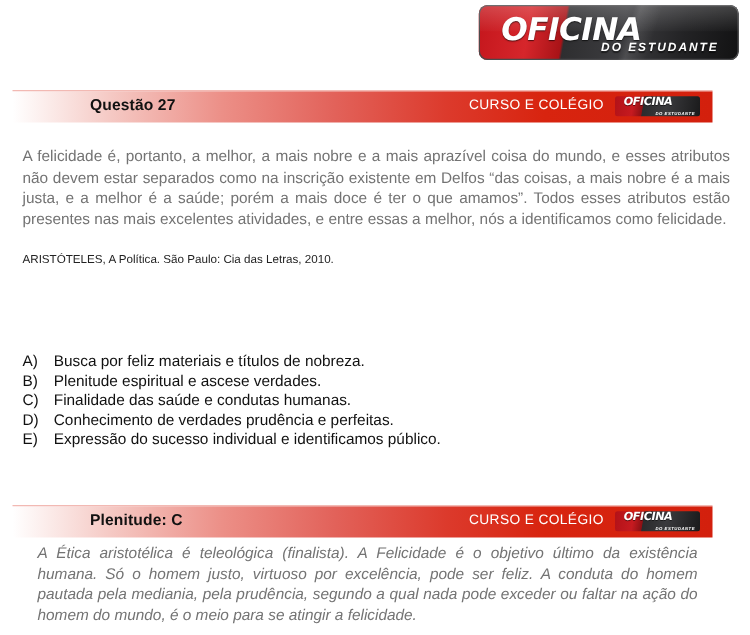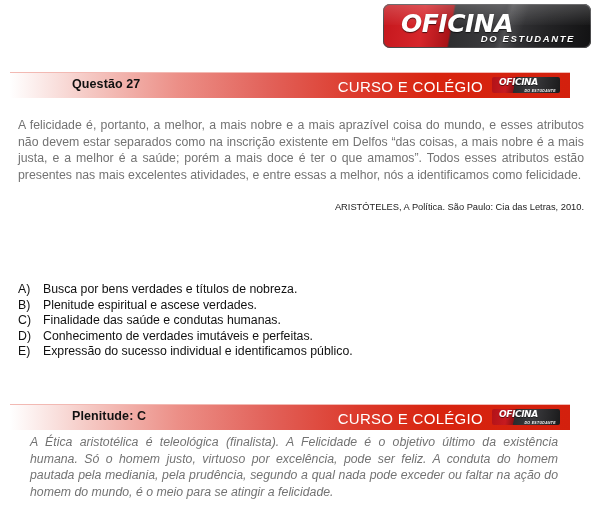--- a/index.html
+++ b/index.html
@@ -113,21 +113,21 @@
     top: 4px;
     font-size: 12.5px;
     font-weight: bold;
     color: #111111;
     letter-spacing: 0.1px;
   }
   .bar-right {
     position: absolute;
     right: 87px;
     top: 5px;
-    font-size: 15px;
+    font-size: 11px;
     color: #ffffff;
     letter-spacing: 0.3px;
   }
   .logo-small {
     position: absolute;
     right: 10px;
     top: 4px;
     width: 68px;
     height: 16px;
     border-radius: 2px;
@@ -175,21 +175,20 @@
   #passage {
     left: 18px;
     top: 117px;
     width: 566px;
   }
   #attribution {
     position: absolute;
     left: 18px;
     top: 201px;
     width: 566px;
-    text-align: right;
     font-size: 9.3px;
     color: #222222;
     line-height: 13px;
   }
   #prompt {
     left: 18px;
     top: 228px;
     width: 566px;
   }
 
@@ -247,33 +246,33 @@
   </div>
 
   <div class="body-text" id="passage">A felicidade é, portanto, a melhor, a mais nobre e a mais aprazível coisa do mundo, e esses atributos não devem estar separados como na inscrição existente em Delfos “das coisas, a mais nobre é a mais justa, e a melhor é a saúde; porém a mais doce é ter o que amamos”. Todos esses atributos estão presentes nas mais excelentes atividades, e entre essas a melhor, nós a identificamos como felicidade.</div>
 
   <div id="attribution">ARISTÓTELES, A Política. São Paulo: Cia das Letras, 2010.</div>
 
 
   <div class="options">
     <div class="option">
       <span class="opt-key">A)</span>
-      <span class="opt-text">Busca por bens verdades e títulos de nobreza.</span>
+      <span class="opt-text">Busca por feliz materiais e títulos de nobreza.</span>
     </div>
     <div class="option">
       <span class="opt-key">B)</span>
       <span class="opt-text">Plenitude espiritual e ascese verdades.</span>
     </div>
     <div class="option">
       <span class="opt-key">C)</span>
       <span class="opt-text">Finalidade das saúde e condutas humanas.</span>
     </div>
     <div class="option">
       <span class="opt-key">D)</span>
-      <span class="opt-text">Conhecimento de verdades imutáveis e perfeitas.</span>
+      <span class="opt-text">Conhecimento de verdades prudência e perfeitas.</span>
     </div>
     <div class="option">
       <span class="opt-key">E)</span>
       <span class="opt-text">Expressão do sucesso individual e identificamos público.</span>
     </div>
   </div>
 
   <div class="bar" id="answer-bar">
     <span class="bar-label">Plenitude: C</span>
     <span class="bar-right">CURSO E COLÉGIO</span>

